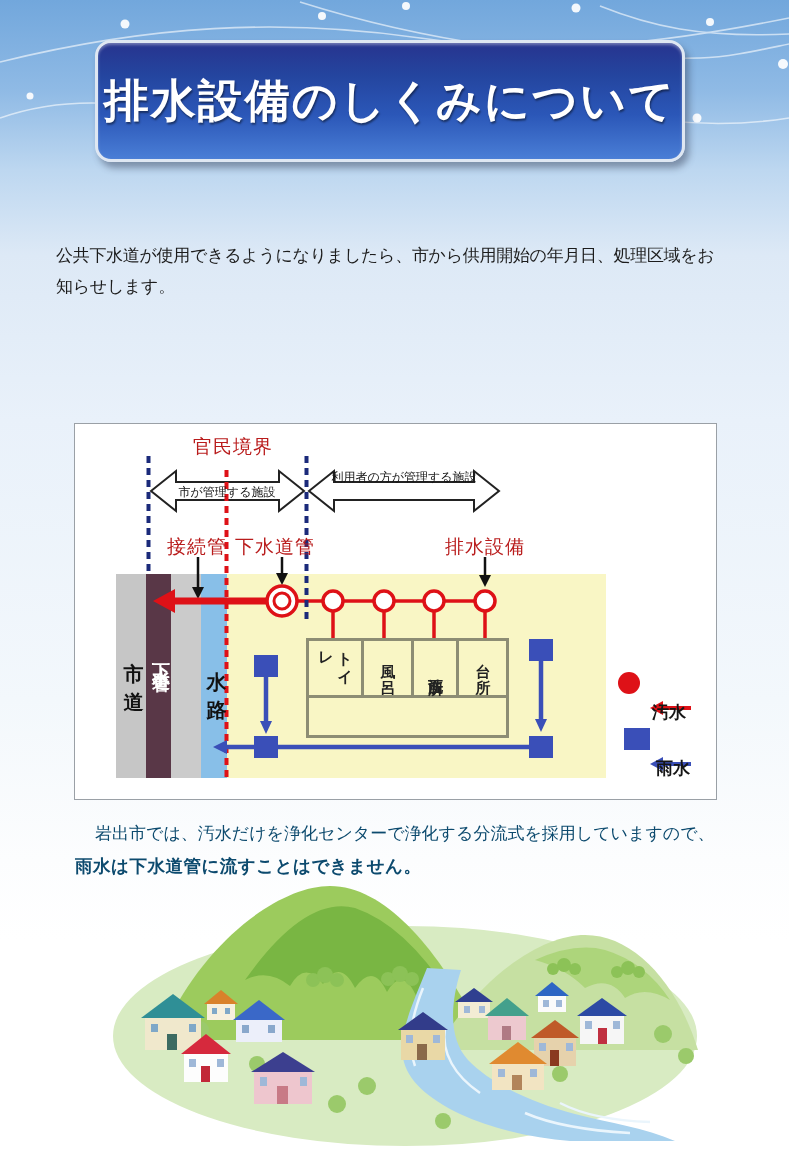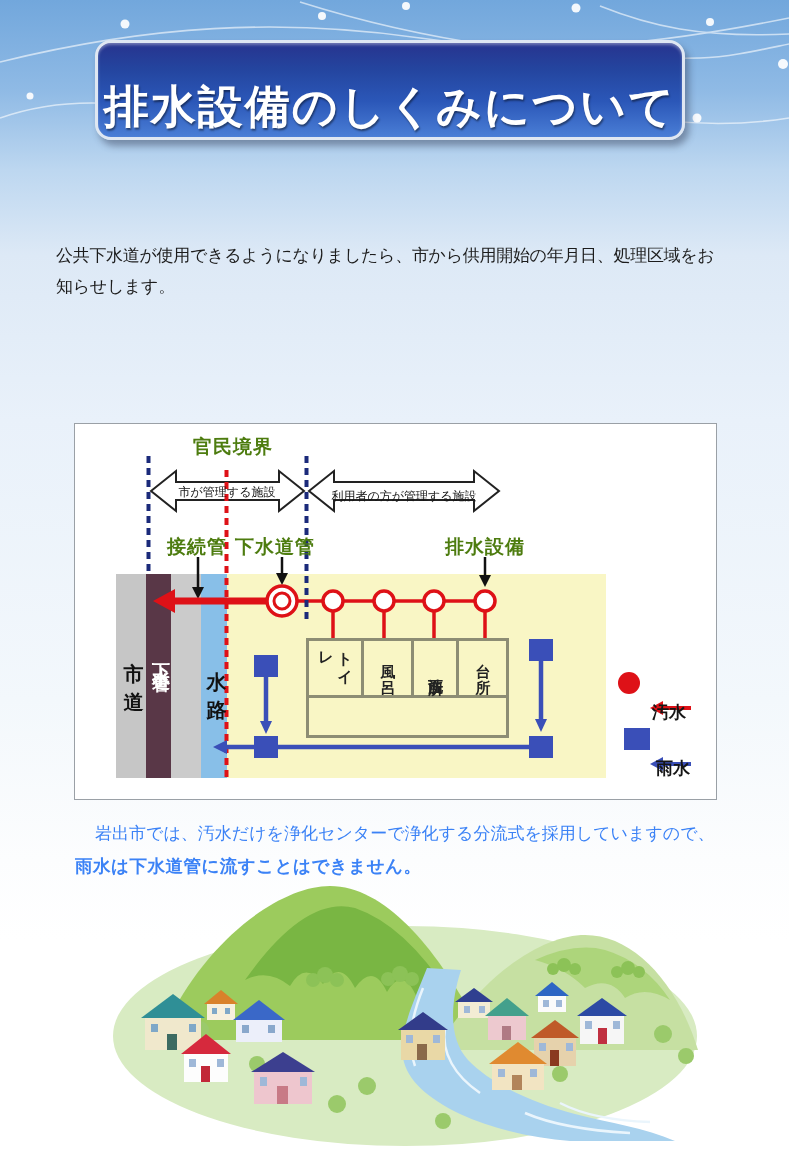--- a/index.html
+++ b/index.html
@@ -8,58 +8,58 @@
     font-family:"Liberation Sans","DejaVu Sans",sans-serif;
     background:linear-gradient(180deg,
       #72a7dc 0px,#8fbae5 90px,#bdd7f0 170px,#dde9f6 255px,
       #e9f1fa 420px,#f3f8fc 700px,#fcfdfe 860px,#ffffff 940px,#ffffff 100%);
   }
   .abs{position:absolute;}
   
   #netdeco{left:0;top:0;}
   
   .banner{
-    left:95px;top:40px;width:590px;height:100px;
+    left:95px;top:40px;width:590px;height:122px;
     border-radius:16px;border:3px solid #dfe7f2;box-sizing:border-box;
     background:linear-gradient(180deg,#27348f 0%,#24459f 28%,#2b57b8 62%,#4a7ed6 100%);
     box-shadow:4px 6px 7px rgba(50,60,85,.45), inset 0 2px 3px rgba(255,255,255,.35);
-    display:flex;align-items:flex-end;justify-content:center;z-index:5;
+    display:flex;align-items:center;justify-content:center;z-index:5;
   }
   .banner .title{
     color:#fff;font-size:45px;font-weight:bold;letter-spacing:2px;
     text-shadow:1px 2px 2px rgba(0,0,0,.45);white-space:nowrap;
   }
   
   .intro{left:56px;top:240px;width:660px;color:#1c1c1c;font-size:17px;
     line-height:31px;letter-spacing:-0.3px;line-break:anywhere;overflow-wrap:anywhere;}
   .intro p{margin:0;}
   
   .diagram{left:74px;top:423px;width:643px;height:377px;background:#fff;
     border:1px solid #9aa0a6;box-sizing:border-box;}
-  .diagram .lbl{position:absolute;color:#4d7c0f;font-size:19px;font-weight:bold;
+  .diagram .lbl{position:absolute;color:#b91c1c;font-size:19px;font-weight:normal;
     letter-spacing:1px;white-space:nowrap;z-index:4;}
   .diagram .arrtxt{position:absolute;font-size:12px;font-weight:normal;color:#151515;
     text-align:center;z-index:4;white-space:nowrap;}
   .band{position:absolute;top:150px;height:204px;z-index:1;}
   .vtext{position:absolute;writing-mode:vertical-rl;text-orientation:upright;
     font-weight:bold;z-index:4;white-space:nowrap;}
   .house{position:absolute;left:231px;top:214px;width:203px;height:100px;
     border:3px solid #8d8d74;box-sizing:border-box;z-index:2;}
   .rooms{display:flex;height:57px;border-bottom:3px solid #8d8d74;box-sizing:border-box;}
   .room{border-right:3px solid #8d8d74;box-sizing:border-box;display:flex;
     align-items:center;justify-content:center;}
   .room:last-child{border-right:none;}
   .room .rlbl{writing-mode:vertical-rl;text-orientation:upright;font-size:15px;
     font-weight:bold;color:#222;}
   .room .sp2{letter-spacing:16px;}
   .room .sp3{letter-spacing:1px;}
   .legtxt{position:absolute;font-size:17px;font-weight:bold;color:#151515;z-index:4;margin-top:28px;}
   .dsvg{position:absolute;left:0;top:0;z-index:3;}
   
-  .note{left:75px;top:817px;width:650px;color:#3b82f6;font-size:17px;line-height:33px;}
+  .note{left:75px;top:817px;width:650px;color:#0c4a6e;font-size:17px;line-height:33px;}
   .note p{margin:0;}
   .note .ind{text-indent:20px;}
   .note .bold{font-weight:bold;font-size:17.5px;letter-spacing:0.5px;}
   
   #village{left:100px;top:878px;}
 </style>
 </head>
 <body>
 
 <svg id="netdeco" class="abs" width="789" height="175" viewBox="0 0 789 175">
@@ -167,21 +167,21 @@
     <circle cx="554" cy="259" r="11" fill="#de1117"></circle>
     <line x1="586" y1="284" x2="616" y2="284" stroke="#de1117" stroke-width="4"></line>
     <polygon points="575,284 588,277 588,291" fill="#de1117"></polygon>
     <rect x="549" y="304" width="26" height="22" fill="#3a4fb8"></rect>
     <line x1="586" y1="340" x2="616" y2="340" stroke="#3a4fb8" stroke-width="4"></line>
     <polygon points="575,340 588,333 588,347" fill="#3a4fb8"></polygon>
   </svg>
 
   <div class="lbl" style="left:118px;top:10px;">官民境界</div>
   <div class="arrtxt" style="left:86px;top:60px;width:132px;">市が管理する施設</div>
-  <div class="arrtxt" style="left:246px;top:64px;width:166px;">利用者の方が管理する施設</div>
+  <div class="arrtxt" style="left:246px;top:45px;width:166px;">利用者の方が管理する施設</div>
   <div class="lbl" style="left:92px;top:110px;">接続管</div>
   <div class="lbl" style="left:160px;top:110px;">下水道管</div>
   <div class="lbl" style="left:370px;top:110px;">排水設備</div>
   <div class="legtxt" style="left:577px;top:249px;">汚水</div>
   <div class="legtxt" style="left:581px;top:305px;font-family:Liberation Serif, serif;">雨水</div>
 </div>
 
 <div class="abs note">
   <p class="ind">岩出市では、汚水だけを浄化センターで浄化する分流式を採用していますので、</p>
   <p class="bold">雨水は下水道管に流すことはできません。</p>

